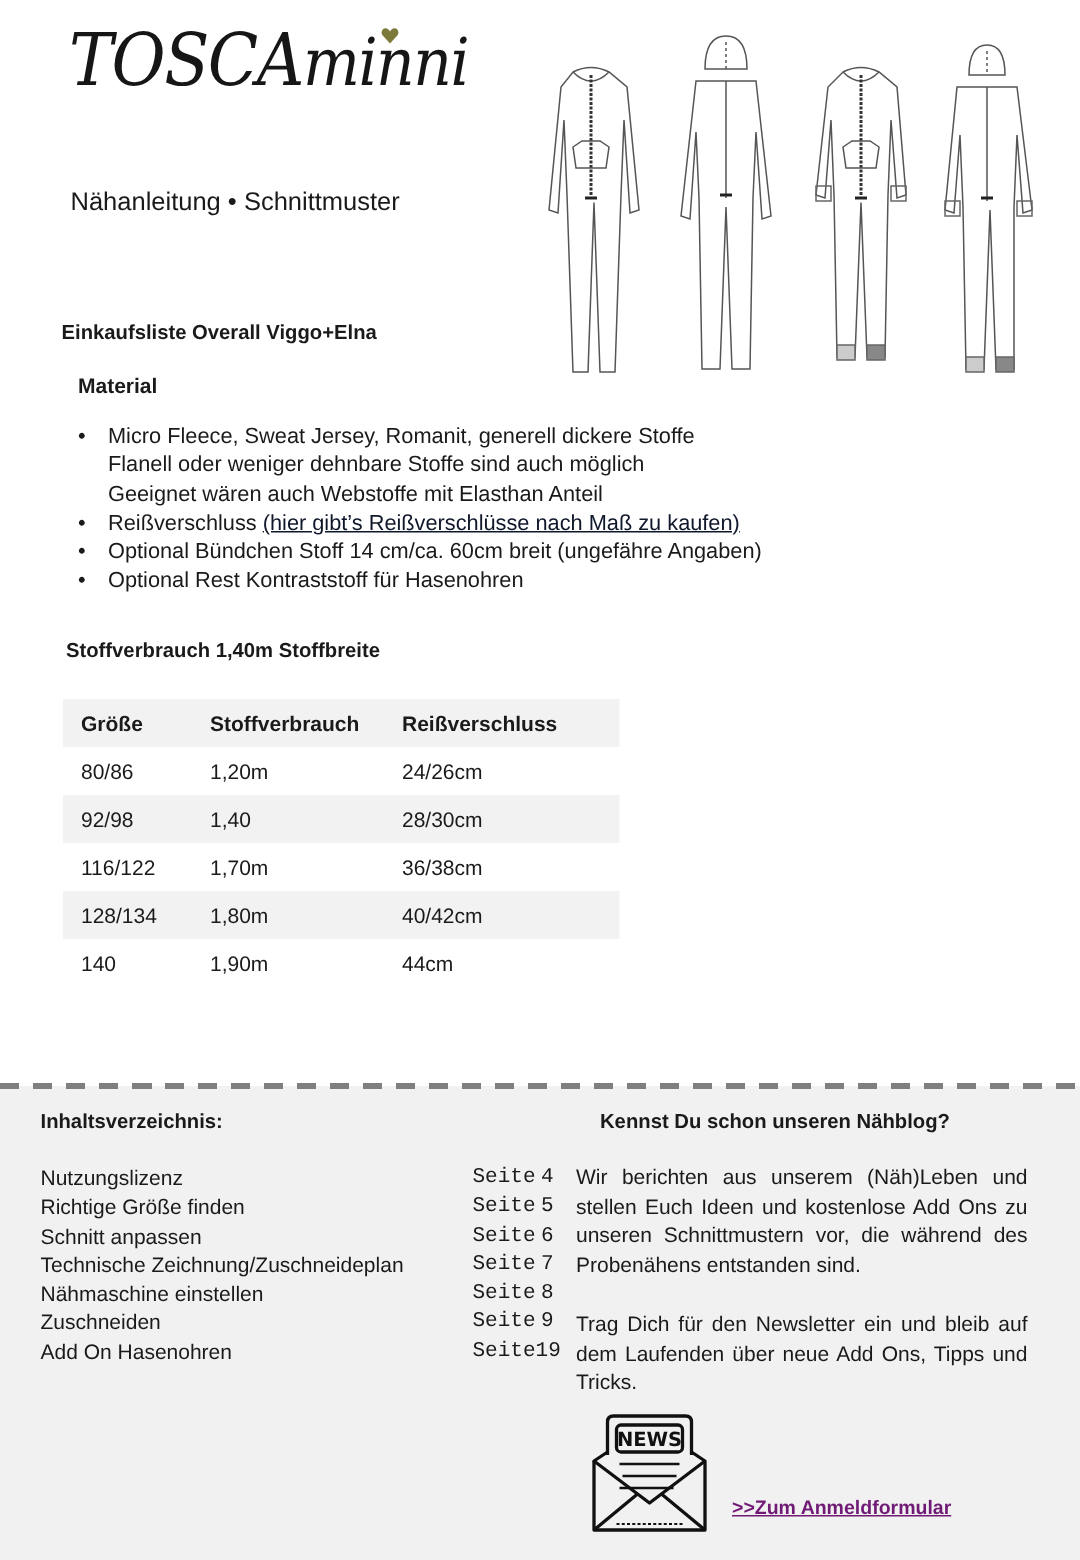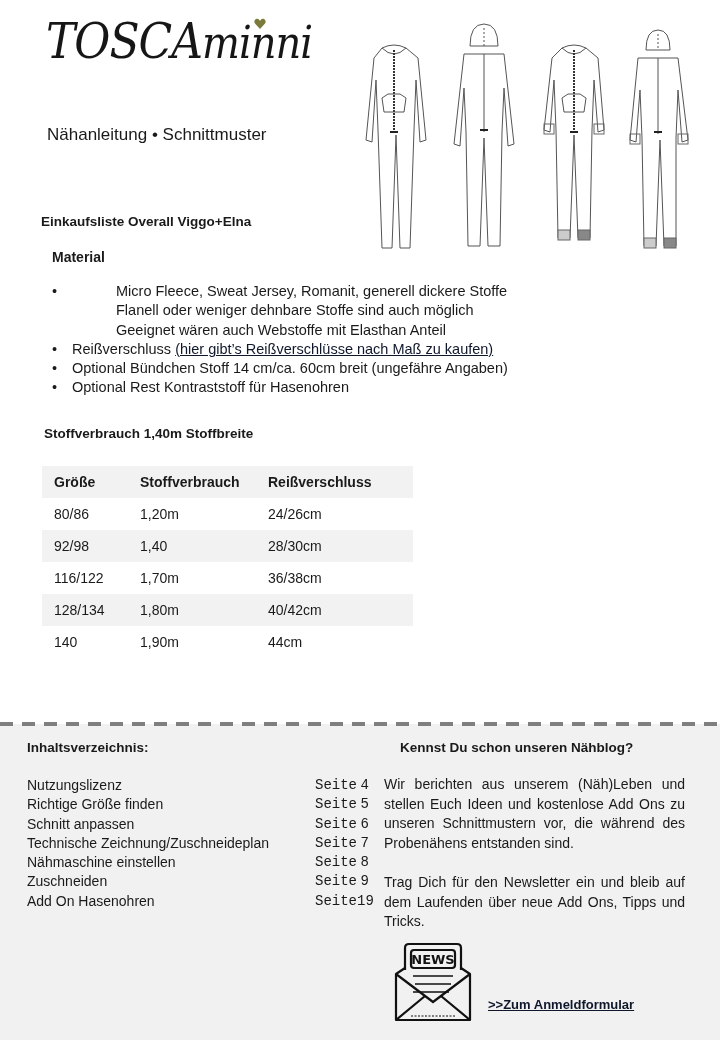--- a/index.html
+++ b/index.html
@@ -15,21 +15,21 @@
     .subtitle { position: absolute; left: 47px; top: 125px; font-size: 17px; color: #1a1a1a; }
 
     .drawings { position: absolute; left: 352px; top: 20px; width: 350px; height: 232px; }
 
     .h-list { position: absolute; left: 41px; top: 214px; font-size: 13.5px; font-weight: bold; }
     .h-material { position: absolute; left: 52px; top: 249px; font-size: 14px; font-weight: bold; }
 
     .materials { position: absolute; left: 52px; top: 282px; font-size: 14.5px; line-height: 19.3px; list-style: none; }
     .materials li { position: relative; padding-left: 20px; }
     .materials li::before { content: "•"; position: absolute; left: 0; top: 0; }
-    .materials li .cont { display: block; margin-left: 44px; }
+    .materials li .cont { display: block; }
     .materials a { color: #0f172a; text-decoration: underline; }
 
     .h-consumption { position: absolute; left: 44px; top: 426px; font-size: 13.5px; font-weight: bold; }
 
     .table { position: absolute; left: 42px; top: 466px; width: 371px; border-collapse: collapse; font-size: 14px; }
     .table td, .table th { height: 32px; text-align: left; padding-left: 12px; font-weight: normal; }
     .table th { font-weight: bold; }
     .table tr:nth-child(odd) { background: #f2f2f2; }
     .table tr:nth-child(even) { background: #ffffff; }
     .table .c1 { width: 86px; }
@@ -42,21 +42,21 @@
     .toc-title { position: absolute; left: 27px; top: 740px; font-size: 13.5px; font-weight: bold; }
     .toc { position: absolute; left: 27px; top: 776px; width: 342px; font-size: 14px; line-height: 19.3px; }
     .toc-row { display: flex; justify-content: space-between; align-items: center; }
     .toc-row .page { width: 54px; display: flex; justify-content: space-between; font-family: Liberation Mono, monospace; }
 
     .blog-title { position: absolute; left: 384px; top: 740px; font-size: 13.5px; font-weight: bold; padding-left: 16px; }
     .blog-text { position: absolute; left: 384px; top: 775px; width: 301px; font-size: 14px; line-height: 19.6px; text-align: justify; }
     .blog-text p + p { margin-top: 19.6px; }
 
     .news-icon { position: absolute; left: 393px; top: 940px; width: 80px; height: 86px; }
-    .signup-link { position: absolute; left: 488px; top: 997px; font-size: 13px; font-weight: bold; color: #0f172a; text-decoration: underline; }
+    .signup-link { position: absolute; left: 488px; top: 997px; font-size: 13px; font-weight: bold; color: #701a75; text-decoration: underline; }
   </style>
 </head>
 <body>
 
 <div class="logo">
   <div class="logo-script">
     <span>TOSCA</span><span class="minni">minni</span>
   </div>
   <svg class="logo-heart" viewBox="0 0 12 12">
     <path d="M6 11 L1 5.5 C-0.5 3.5 1 0.5 3.3 0.8 C4.6 1 5.5 2 6 3 C6.5 2 7.4 1 8.7 0.8 C11 0.5 12.5 3.5 11 5.5 Z" fill="#7b7a3a"></path>

